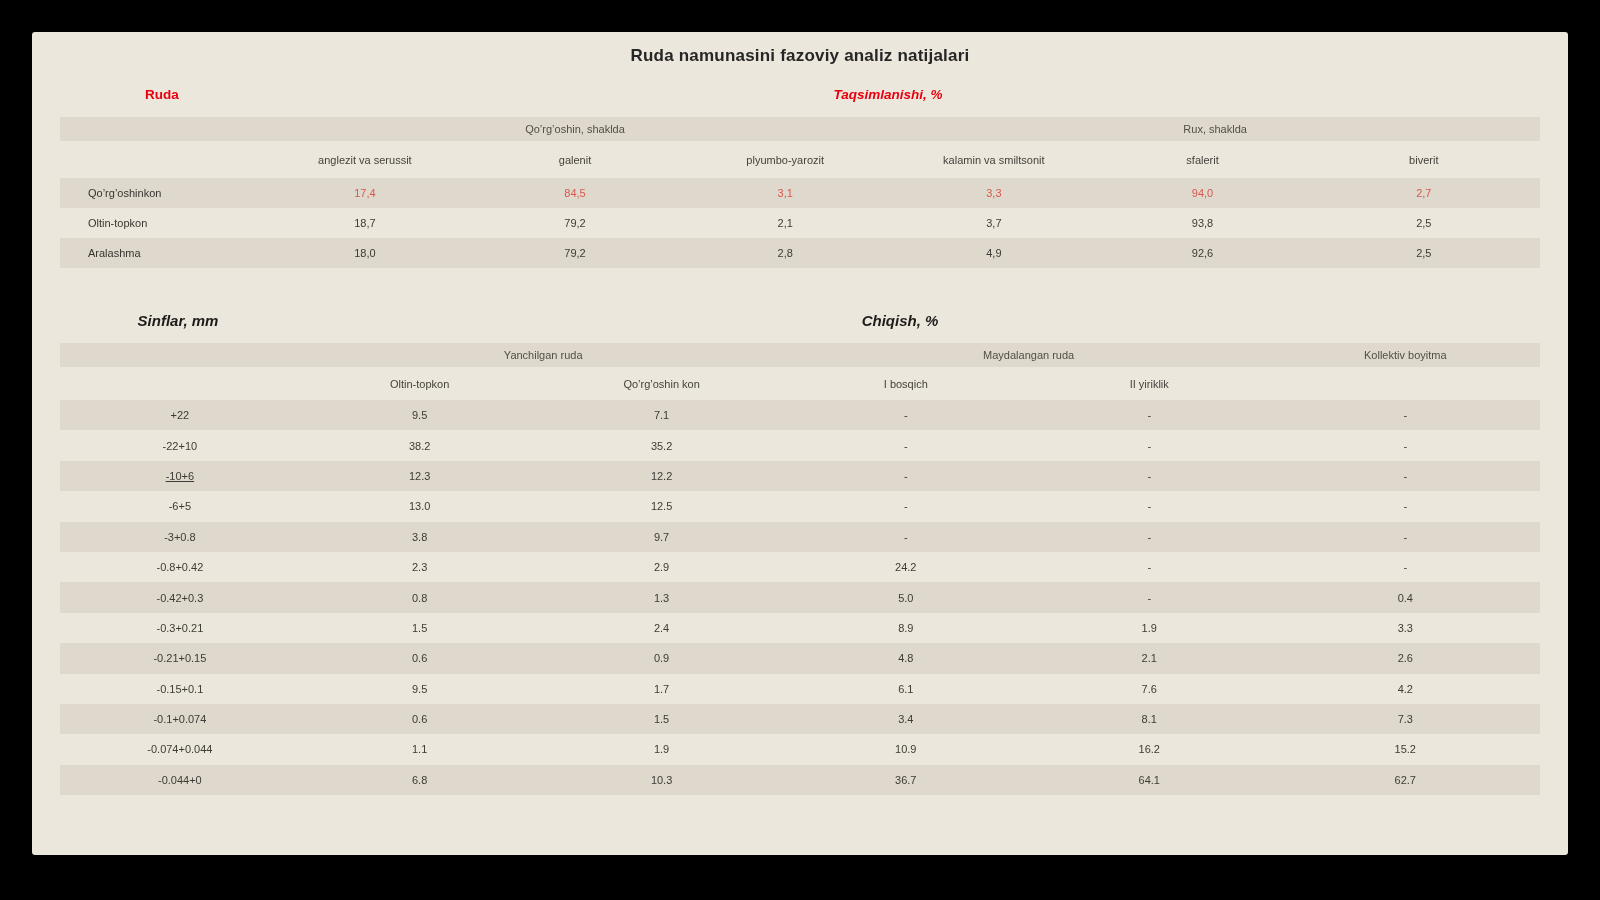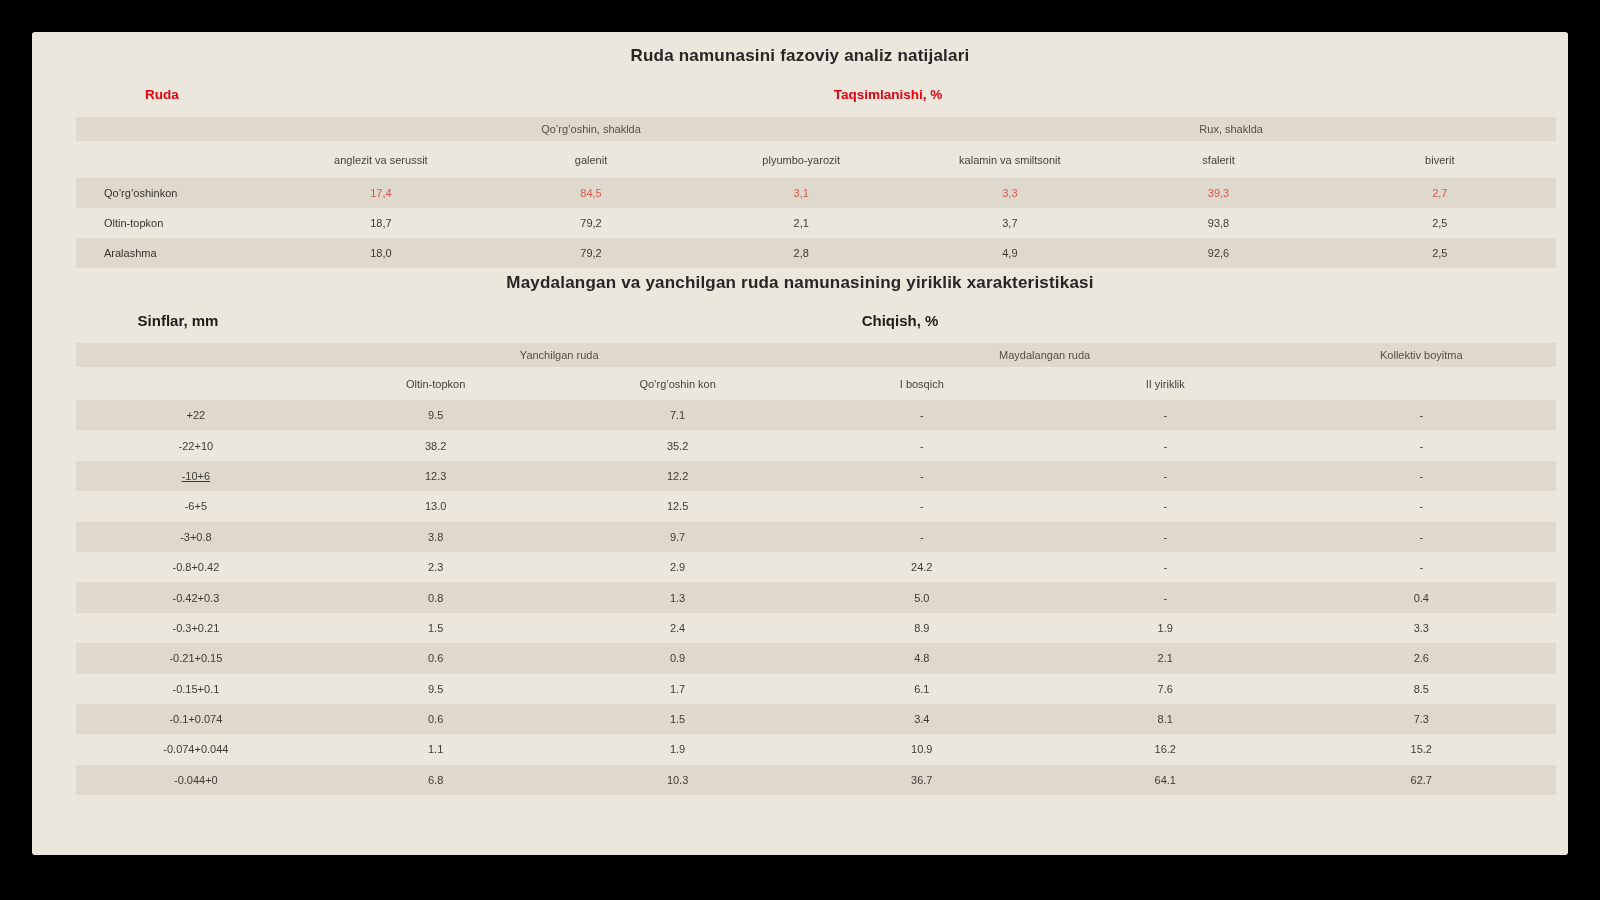--- a/index.html
+++ b/index.html
@@ -11,37 +11,37 @@
     position:absolute;left:32px;top:32px;width:1536px;height:823px;
     background:#ece7dd;border-radius:3px;overflow:hidden;
   }
   .abs{position:absolute;}
   .main-title{
     width:100%;text-align:center;font-size:17px;font-weight:bold;color:#262626;
     letter-spacing:.2px;
   }
   .red-label{font-size:13.5px;font-weight:bold;color:#e8000f;white-space:nowrap;}
   .bold-label{font-size:15px;font-weight:bold;color:#1e1c1a;white-space:nowrap;}
-  .tbl{position:absolute;left:44px;width:1480px;}
+  .tbl{position:absolute;left:28px;width:1480px;}
   .row{display:flex;align-items:center;width:100%;}
   .row.stripe{background:#ded9cc;}
   .row.band{height:24px;}
   .row.hdr1{height:37px;}
   .row.hdr2{height:33px;}
   .row.d1{height:30px;}
   .row.d2{height:30.4px;}
   .cell{
     font-size:11px;color:#3e3b36;text-align:center;white-space:nowrap;
     overflow:hidden;flex:0 0 auto;
   }
   .cell.group{color:#534f48;}
   .cell.colhdr{color:#45423d;}
   .cell.left{text-align:left;padding-left:28px;box-sizing:border-box;color:#38352f;}
   .row.hl .val{color:#d9584d;}
-  .centerx{transform:translateX(-50%);}
+  .centerx{transform:translateX(-50%);font-style:italic;}
 </style>
 </head>
 <body>
 
 <div class="card">
 
   <div class="abs main-title" style="top:14px;">Ruda namunasini fazoviy analiz natijalari</div>
 
   <div class="abs red-label" style="left:113px;top:55px;">Ruda</div>
   <div class="abs red-label centerx" style="left:856px;top:55px;">Taqsimlanishi, %</div>
@@ -60,21 +60,21 @@
         <div class="cell colhdr" style="width: 14%;">kalamin va smiltsonit</div>
         <div class="cell colhdr" style="width: 14.2%;">sfalerit</div>
         <div class="cell colhdr" style="width: 15.7%;">biverit</div>
       </div>
       <div class="row d1 stripe hl">
         <div class="cell left" style="width: 13.5%;">Qo’rg’oshinkon</div>
         <div class="cell val" style="width: 14.2%;">17,4</div>
         <div class="cell val" style="width: 14.2%;">84,5</div>
         <div class="cell val" style="width: 14.2%;">3,1</div>
         <div class="cell val" style="width: 14%;">3,3</div>
-        <div class="cell val" style="width: 14.2%;">39,3</div>
+        <div class="cell val" style="width: 14.2%;">94,0</div>
         <div class="cell val" style="width: 15.7%;">2,7</div>
       </div>
       <div class="row d1">
         <div class="cell left" style="width: 13.5%;">Oltin-topkon</div>
         <div class="cell val" style="width: 14.2%;">18,7</div>
         <div class="cell val" style="width: 14.2%;">79,2</div>
         <div class="cell val" style="width: 14.2%;">2,1</div>
         <div class="cell val" style="width: 14%;">3,7</div>
         <div class="cell val" style="width: 14.2%;">93,8</div>
         <div class="cell val" style="width: 15.7%;">2,5</div>
@@ -83,21 +83,20 @@
         <div class="cell left" style="width: 13.5%;">Aralashma</div>
         <div class="cell val" style="width: 14.2%;">18,0</div>
         <div class="cell val" style="width: 14.2%;">79,2</div>
         <div class="cell val" style="width: 14.2%;">2,8</div>
         <div class="cell val" style="width: 14%;">4,9</div>
         <div class="cell val" style="width: 14.2%;">92,6</div>
         <div class="cell val" style="width: 15.7%;">2,5</div>
       </div>
     </div>
 
-  <div class="abs main-title" style="top:241px;">Maydalangan va yanchilgan ruda namunasining yiriklik xarakteristikasi</div>
 
   <div class="abs bold-label centerx" style="left:146px;top:280px;">Sinflar, mm</div>
   <div class="abs bold-label centerx" style="left:868px;top:280px;">Chiqish, %</div>
 
   <div class="tbl" id="table2" style="top:311px;">
       <div class="row band stripe band">
         <div class="cell" style="width: 16.2%;"></div>
         <div class="cell group" style="width: 32.9%;">Yanchilgan ruda</div>
         <div class="cell group" style="width: 32.7%;">Maydalangan ruda</div>
         <div class="cell group" style="width: 18.2%;">Kollektiv boyitma</div>
@@ -181,21 +180,21 @@
         <div class="cell val" style="width: 16.5%;">4.8</div>
         <div class="cell val" style="width: 16.4%;">2.1</div>
         <div class="cell val" style="width: 18.2%;">2.6</div>
       </div>
       <div class="row d2">
         <div class="cell" style="width: 16.2%;">-0.15+0.1</div>
         <div class="cell val" style="width: 16.2%;">9.5</div>
         <div class="cell val" style="width: 16.5%;">1.7</div>
         <div class="cell val" style="width: 16.5%;">6.1</div>
         <div class="cell val" style="width: 16.4%;">7.6</div>
-        <div class="cell val" style="width: 18.2%;">8.5</div>
+        <div class="cell val" style="width: 18.2%;">4.2</div>
       </div>
       <div class="row d2 stripe">
         <div class="cell" style="width: 16.2%;">-0.1+0.074</div>
         <div class="cell val" style="width: 16.2%;">0.6</div>
         <div class="cell val" style="width: 16.5%;">1.5</div>
         <div class="cell val" style="width: 16.5%;">3.4</div>
         <div class="cell val" style="width: 16.4%;">8.1</div>
         <div class="cell val" style="width: 18.2%;">7.3</div>
       </div>
       <div class="row d2">

